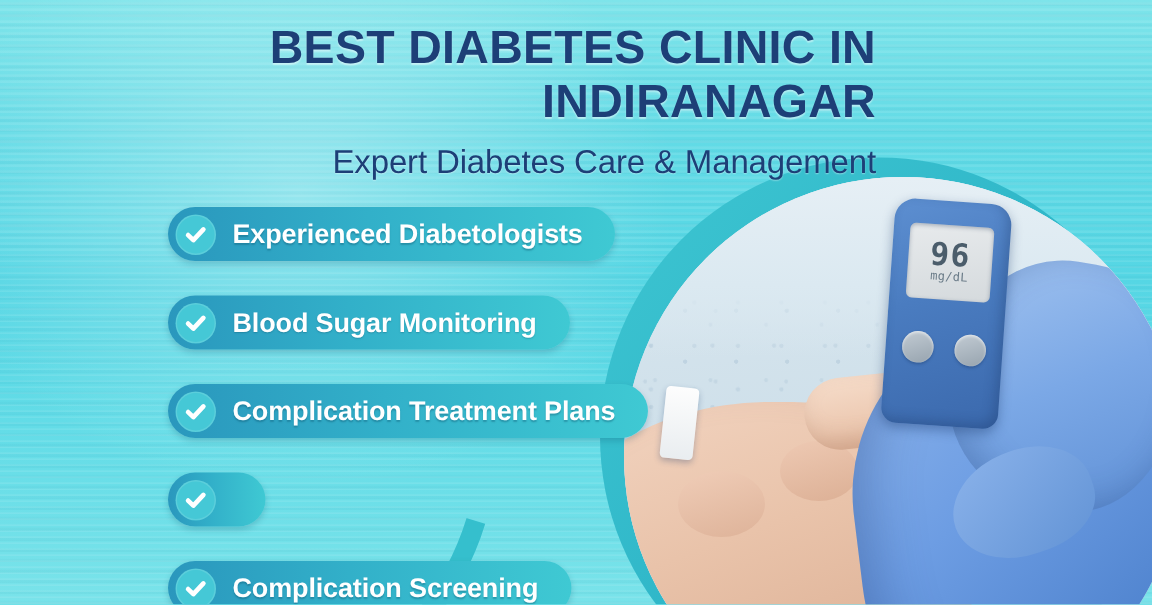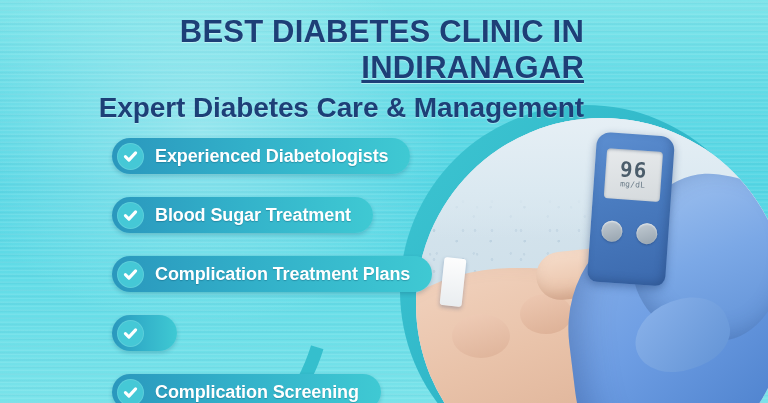--- a/index.html
+++ b/index.html
@@ -58,27 +58,27 @@
     margin-left:24px;
   }
   .headline {
     color:#1d3f77;
     font-size:31px;
     font-weight:bold;
     line-height:36px;
     letter-spacing:.2px;
     text-shadow:0 1px 1px rgba(255,255,255,.45);
   }
-  .headline .line2 { display:block;text-decoration:underline; }
+  .headline .line2 { display:block; }
 
   .subtitle {
     margin-top:9px;
     color:#1d3f77;
-    font-size:28px;
-    font-weight:bold;
+    font-size:22px;
+    font-weight:normal;
     line-height:26px;
     letter-spacing:-.1px;
     text-shadow:0 1px 1px rgba(255,255,255,.4);
   }
 
   
   .features {
     position:absolute;
     left:112px; top:138px;
     z-index:6;
@@ -352,21 +352,21 @@
           </svg>
       </span>
       <span class="pill-label">Experienced Diabetologists</span>
     </div>
     <div class="pill">
       <span class="check-circle">
         <svg width="17" height="17" viewBox="0 0 17 17">
             <path d="M3.4 8.7 L6.9 12.1 L13.6 4.9" fill="none" stroke="#ffffff" stroke-width="3.1" stroke-linecap="round" stroke-linejoin="round"></path>
           </svg>
       </span>
-      <span class="pill-label">Blood Sugar Treatment</span>
+      <span class="pill-label">Blood Sugar Monitoring</span>
     </div>
     <div class="pill">
       <span class="check-circle">
         <svg width="17" height="17" viewBox="0 0 17 17">
             <path d="M3.4 8.7 L6.9 12.1 L13.6 4.9" fill="none" stroke="#ffffff" stroke-width="3.1" stroke-linecap="round" stroke-linejoin="round"></path>
           </svg>
       </span>
       <span class="pill-label">Complication Treatment Plans</span>
     </div>
     <div class="pill">

